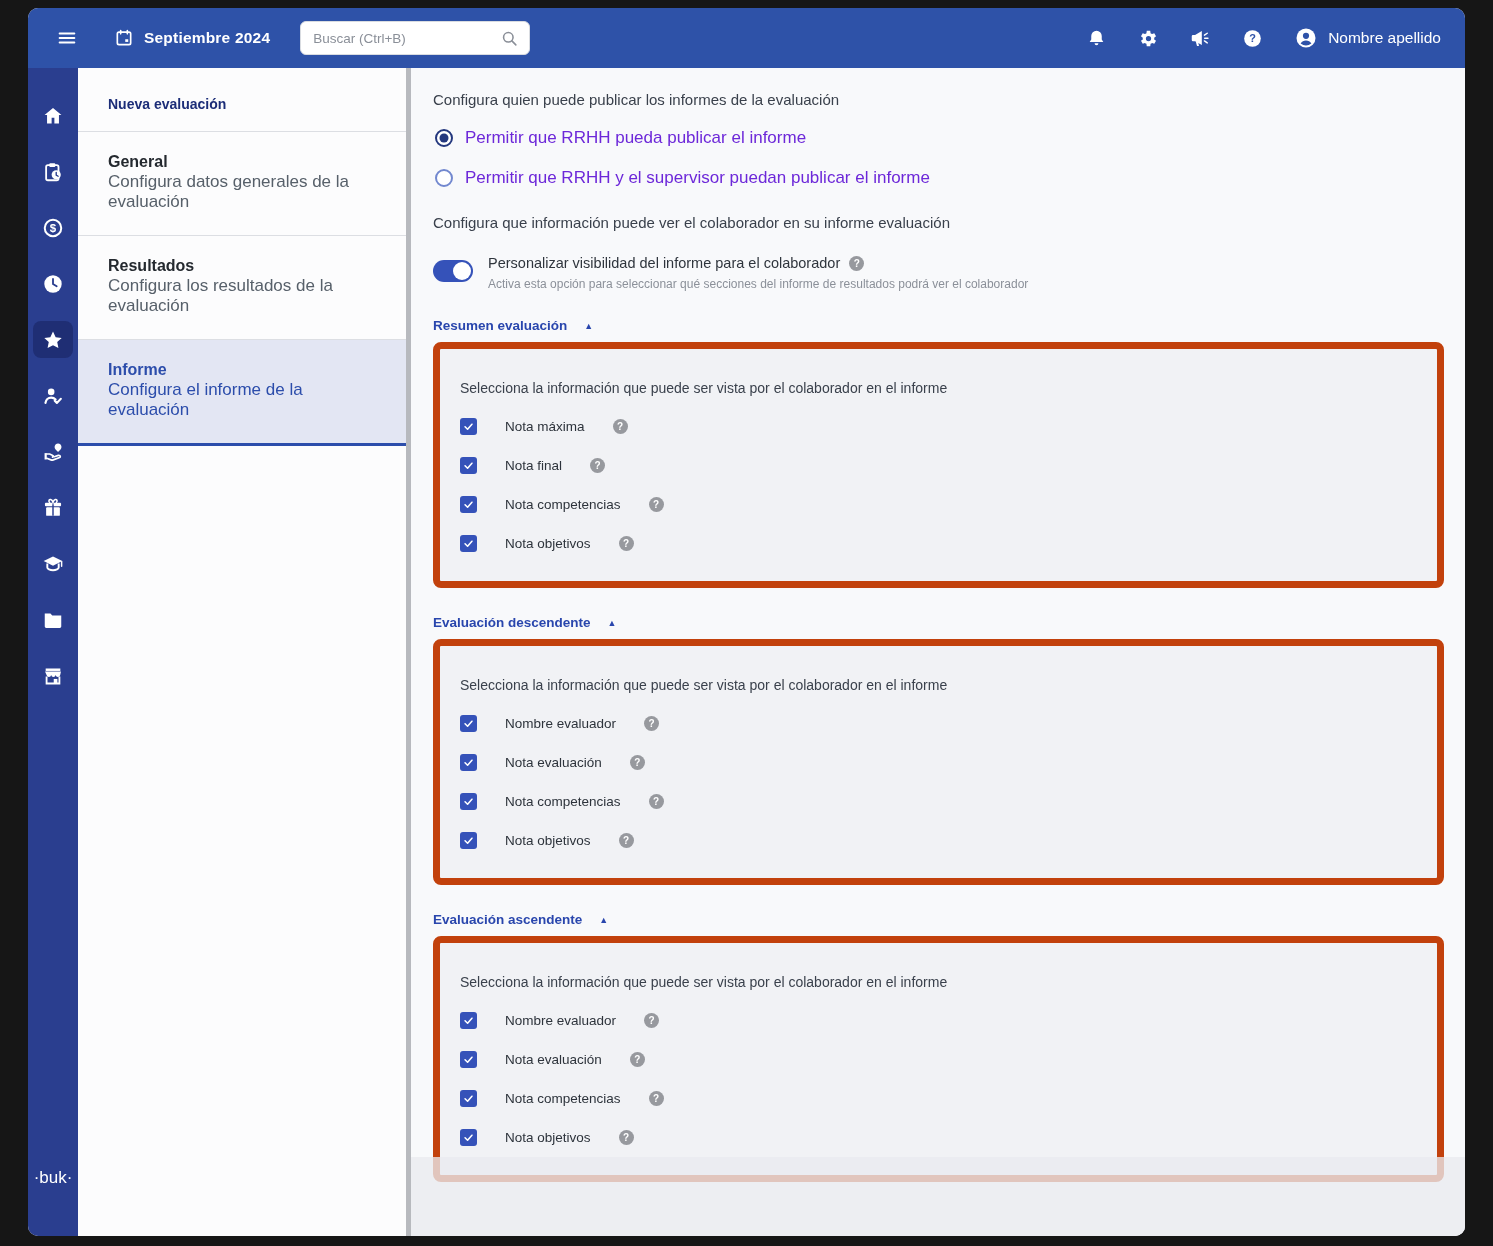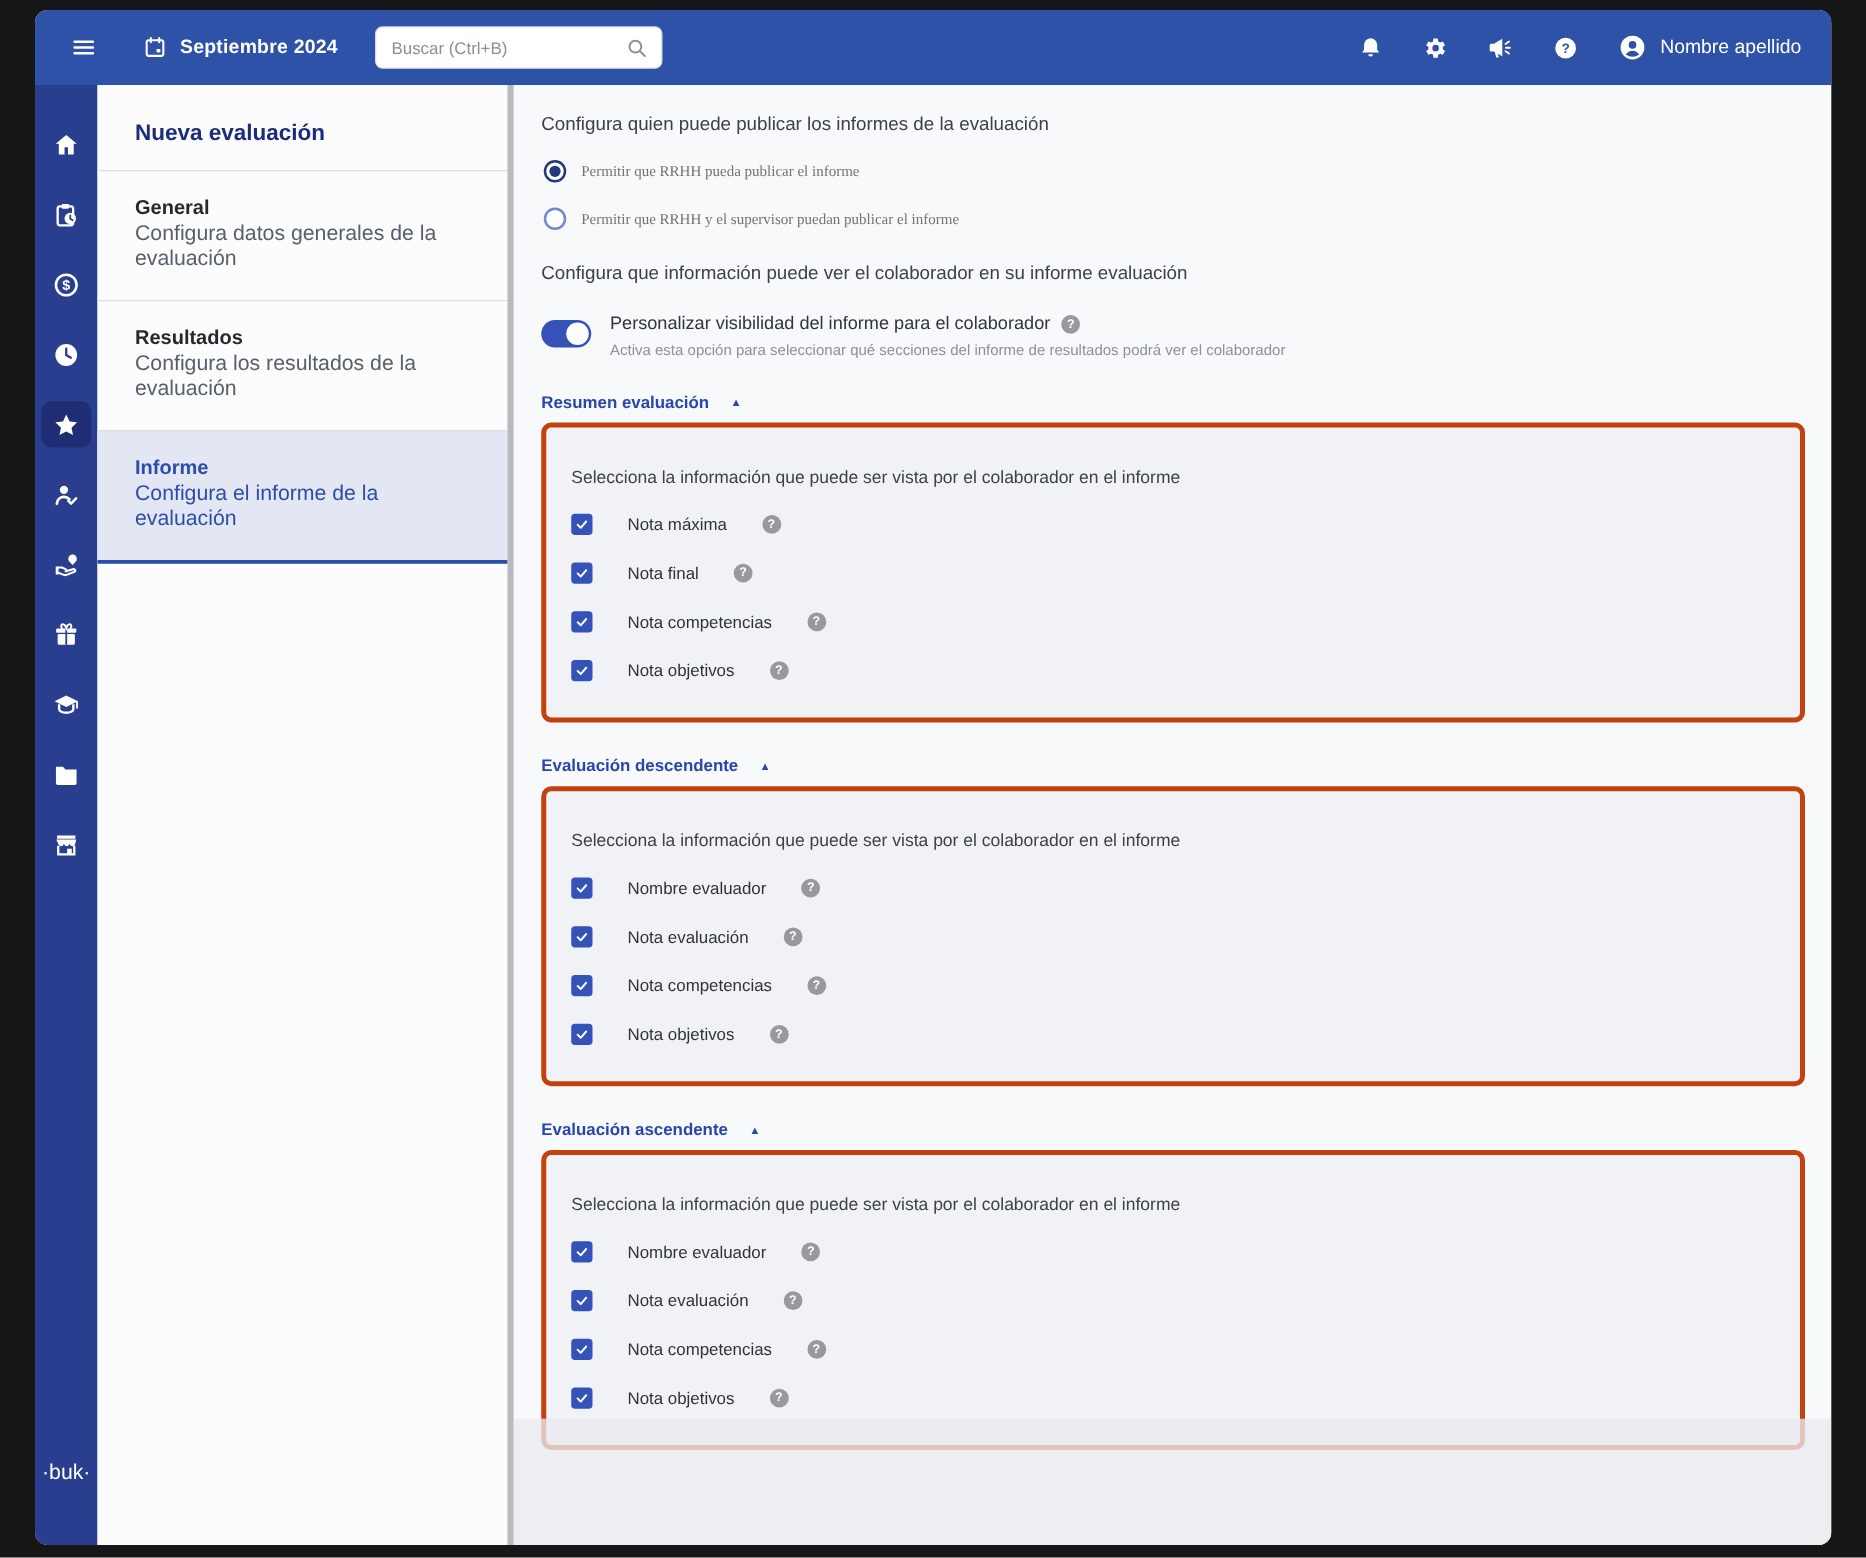--- a/index.html
+++ b/index.html
@@ -38,54 +38,54 @@
   }
   .rail-item {
     width:40px; height:37px; flex:0 0 37px; display:flex; align-items:center;
     justify-content:center; border-radius:8px; cursor:pointer;
   }
   .rail-item.active { background:#1f2e74; }
   .rail-item svg { width:22px; height:22px; display:block; }
   .rail-logo { margin-top:auto; padding-bottom:48px; color:#fff; font-size:17px; }
   
   .panel { flex:0 0 328px; background:#fcfcfd; display:flex; flex-direction:column; }
-  .panel-title { font-size:18px; font-weight:bold; color:#1c2d78; padding:28px 0 19px 30px; }
+  .panel-title { font-size:14px; font-weight:bold; color:#1c2d78; padding:28px 0 19px 30px; }
   .nav-item { border-top:1px solid #dcdee3; padding:21px 24px 23px 30px; cursor:pointer; }
   .nav-item-title { font-size:16px; font-weight:bold; color:#24292f; }
   .nav-item-desc { font-size:17px; color:#57606a; margin-top:1px; }
   .nav-item.active { background:#e3e6f3; border-bottom:3px solid #2c4dab; }
   .nav-item.active .nav-item-title, .nav-item.active .nav-item-desc { color:#2c4dab; }
   .divider { flex:0 0 5px; background:#b7b9be; }
   
   .content-col { flex:1; display:flex; flex-direction:column; background:#f8f9fb; min-width:0; }
   .content { padding:0 21px 0 22px; }
   .page-heading { font-size:17px; font-weight:bold; color:#2946ad; margin:37px 0 0; }
   .q { font-size:15px; color:#3a414c; margin-top:23px; }
   .radio-row { display:flex; align-items:center; gap:12px; margin-top:20px; margin-left:2px; cursor:pointer; }
   .radio { width:18px; height:18px; border-radius:50%; border:2px solid #7288cf; background:#fff; position:relative; flex:0 0 18px; }
   .radio.selected { border:2.5px solid #24387e; }
   .radio.selected::after {
     content:''; position:absolute; left:50%; top:50%; width:9px; height:9px;
     transform:translate(-50%,-50%); border-radius:50%; background:#24387e;
   }
-  .radio-label { font-size:12px; color:#737373;font-family:Liberation Serif, serif; }
+  .radio-label { font-size:17px; color:#6d28d9; }
   .toggle-row { display:flex; margin-top:24px; gap:15px; }
   .toggle { width:40px; height:22px; border-radius:11px; background:#3552b9; position:relative; flex:0 0 40px; margin-top:5px; cursor:pointer; }
   .toggle::after { content:''; position:absolute; right:2px; top:2px; width:18px; height:18px; background:#fff; border-radius:50%; }
   .toggle-label { font-size:14.5px; color:#2f353d; display:flex; align-items:center; gap:9px; }
   .toggle-desc { font-size:12px; color:#8b9099; margin-top:6px; }
   .help {
     width:15px; height:15px; border-radius:50%; background:#97999e; color:#fff;
     font-size:10px; font-weight:bold; display:inline-flex; align-items:center;
     justify-content:center; flex:0 0 15px; cursor:pointer;
   }
   .section-header { margin-top:27px; display:flex; align-items:center; gap:17px; }
   .section-title { font-size:13.5px; font-weight:bold; color:#2946ad; }
   .caret { color:#2946ad; font-size:9px; cursor:pointer; }
-  .card { margin-top:9px; background:#f1f2f5; border:4px solid #c2410c; border-radius:8px; padding:31px 20px 29px; }
+  .card { margin-top:9px; background:#f1f2f5; border:7px solid #c2410c; border-radius:8px; padding:31px 20px 29px; }
   .card-intro { font-size:14px; color:#3a414c; margin:0 0 5px; }
   .check-row { display:flex; align-items:center; gap:28px; margin-top:22px; }
   .checkbox {
     width:17px; height:17px; border-radius:3px; background:#3552b9; flex:0 0 17px;
     display:flex; align-items:center; justify-content:center; cursor:pointer;
   }
   .checkbox svg { width:11px; height:11px; display:block; }
   .check-label { font-size:13.5px; color:#2d333b; }
   
   .footer {

